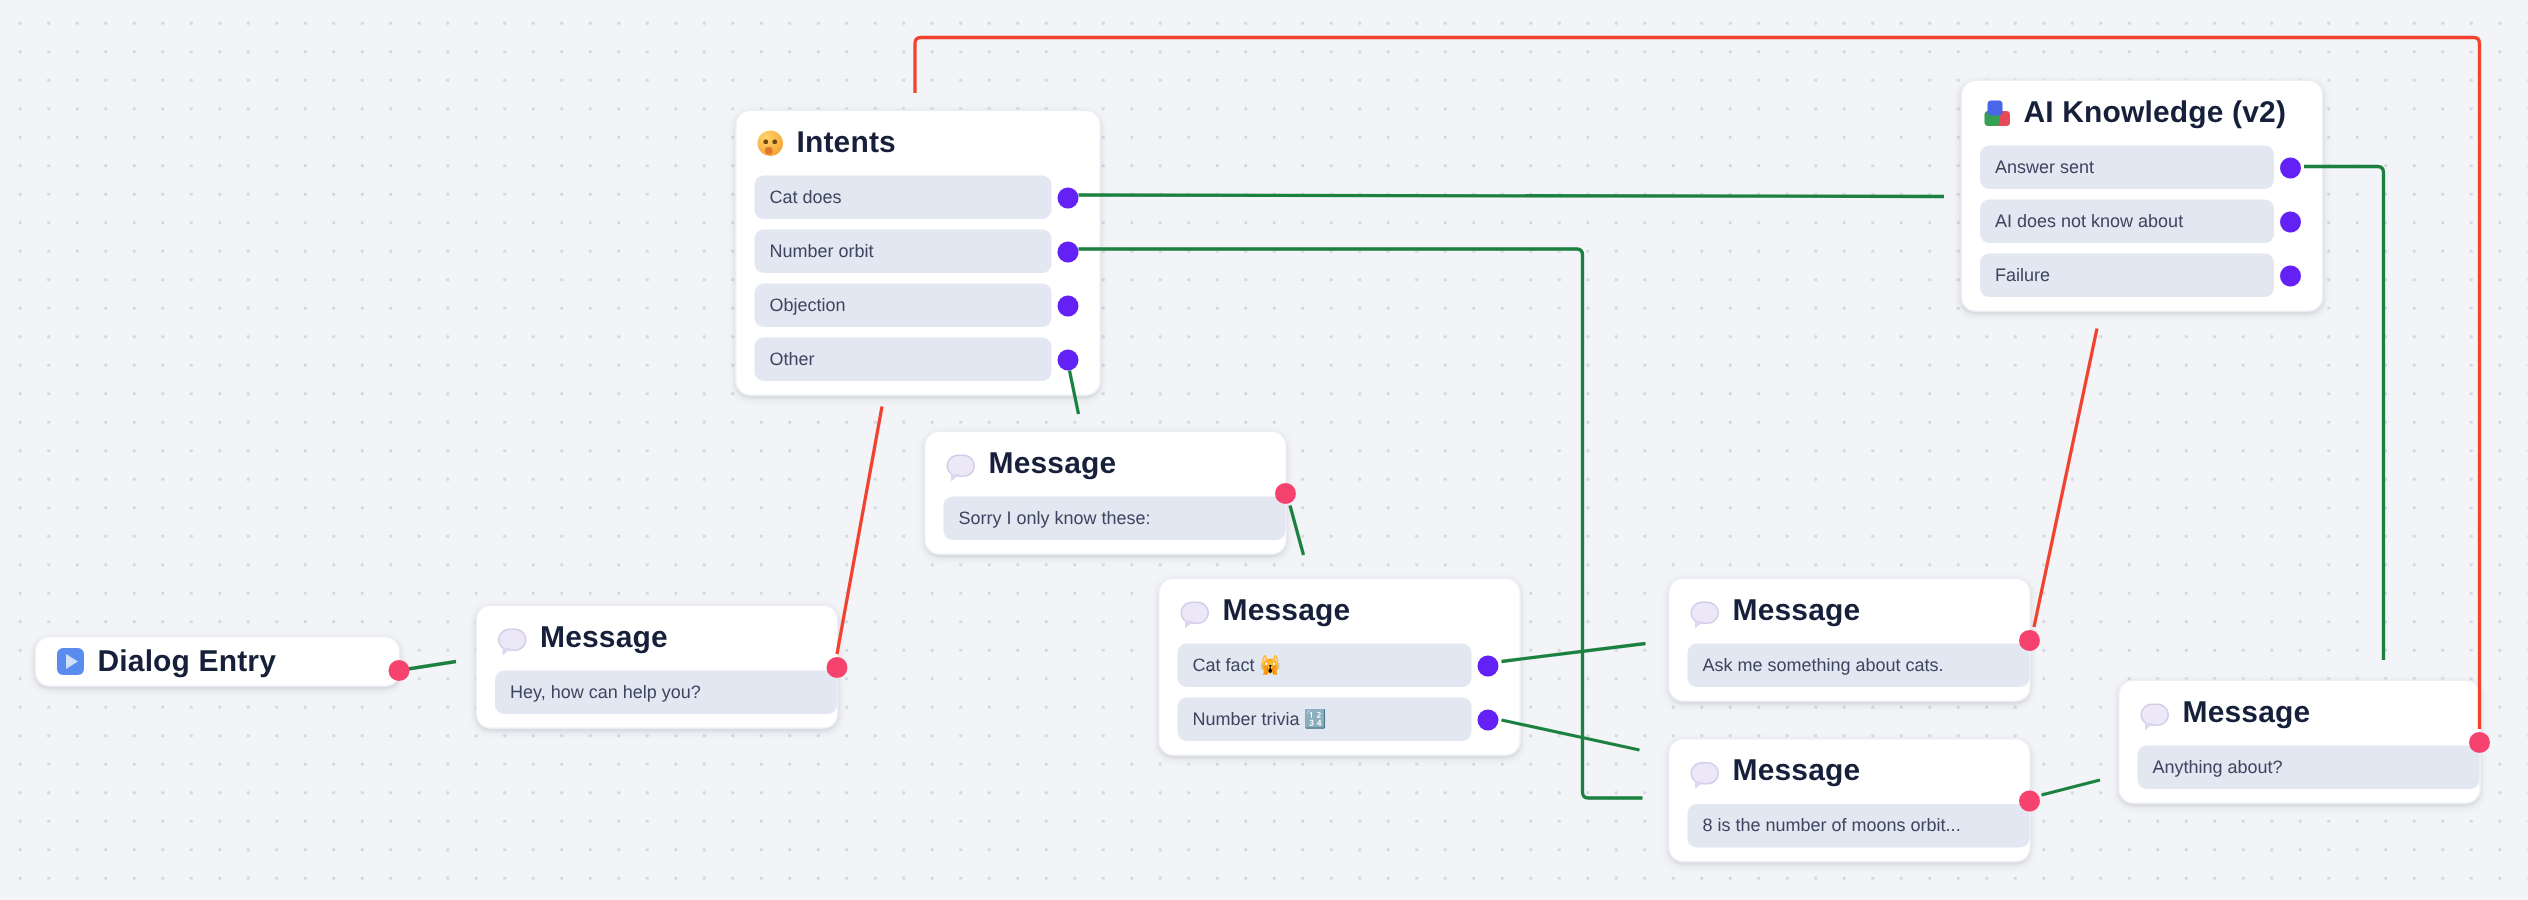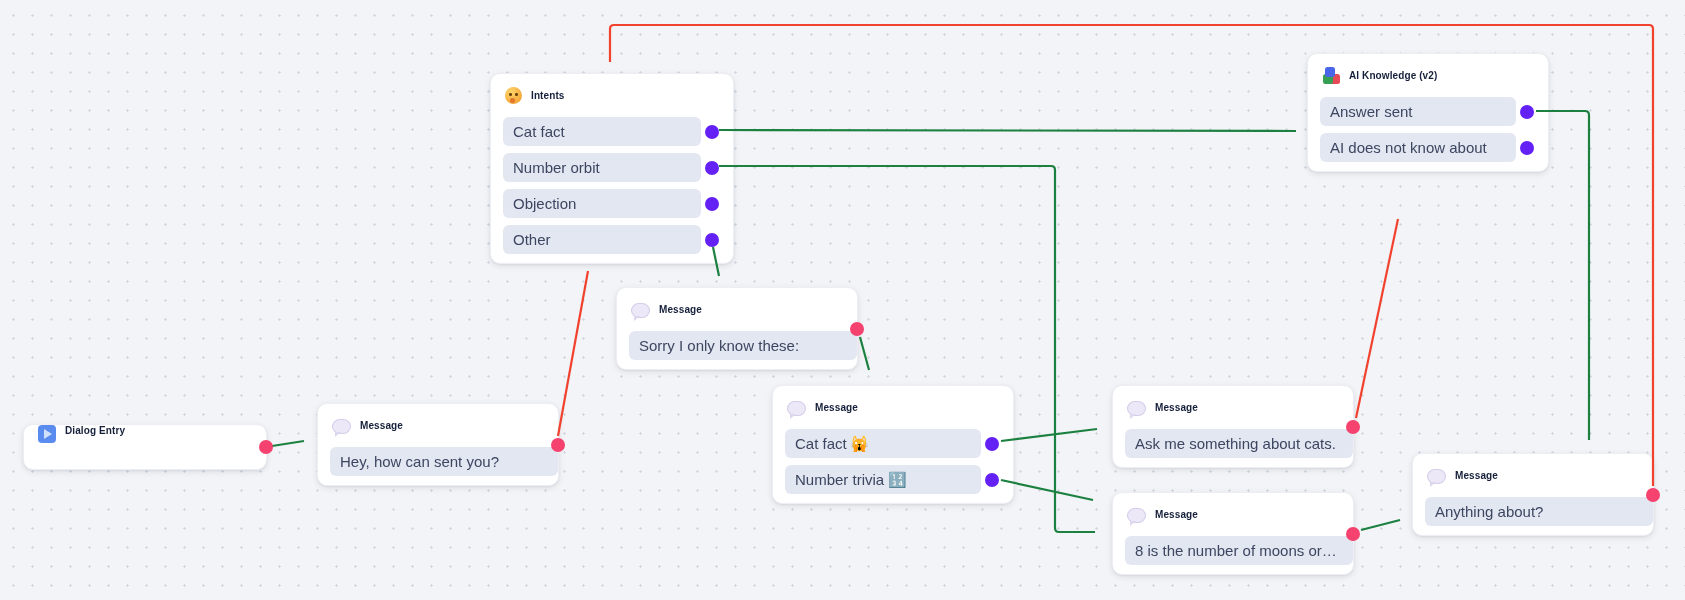--- a/index.html
+++ b/index.html
@@ -9,36 +9,36 @@
     background-color:#f3f4f7;
     background-image:radial-gradient(#d5d8e0 1.1px, transparent 1.1px);
     background-size:19px 19px;
     background-position:4px 6px;
   }
   .node{
     position:absolute;background:#fff;border:1px solid #eceef3;border-radius:10px;
     box-shadow:0 2px 6px rgba(25,33,61,.10), 0 1px 2px rgba(25,33,61,.06);
   }
   .title{display:flex;align-items:center;gap:9px;padding:11px 14px 7px;height:21px;}
-  .tlabel{font-size:10px;font-weight:700;color:#16203b;letter-spacing:.1px;white-space:nowrap;}
+  .tlabel{font-size:20px;font-weight:700;color:#16203b;letter-spacing:.1px;white-space:nowrap;}
   .items{padding:4px 32px 9px 12px;}
   .items.noport{padding-right:0;}
   .item{
     position:relative;height:29px;margin-bottom:7px;background:#e3e7f2;border-radius:6px;
   }
   .item:last-child{margin-bottom:0;}
   .item .txt{
-    display:block;padding:5px 10px;font-size:15px;line-height:19px;color:#3d4660;
+    display:block;padding:5px 10px;font-size:12px;line-height:19px;color:#3d4660;
     white-space:nowrap;overflow:hidden;text-overflow:ellipsis;
   }
   .port{position:absolute;width:14px;height:14px;border-radius:50%;z-index:5;}
   .port.purple{background:#6321f5;right:-18px;top:50%;margin-top:-7px;}
   .port.pink{background:#f5426e;}
   .node > .port.pink{right:-7px;top:34px;}
-  .entry{display:flex;gap:9px;height:44px;padding:0 14px;box-sizing:border-box;}
+  .entry{display:flex;align-items:center;gap:9px;height:32px;padding:0 14px;box-sizing:border-box;}
   .entry > .port.pink{right:-7px;top:15px;}
   
   .icon{display:inline-block;position:relative;flex:0 0 auto;}
   .icon.play{width:18px;height:18px;border-radius:4px;background:#5a8bee;}
   .icon.play i{position:absolute;left:6px;top:4px;width:0;height:0;border-left:8px solid #cfe0fb;border-top:5px solid transparent;border-bottom:5px solid transparent;}
   .icon.balloon{width:17px;height:13px;background:#ece8f7;border:1px solid #d4cdea;border-radius:50% 50% 50% 50%/60% 60% 60% 60%;margin-top:1px;}
   .icon.balloon i{position:absolute;left:2px;bottom:-4px;width:0;height:0;border-top:5px solid #ded7f0;border-right:6px solid transparent;}
   .icon.think{width:17px;height:17px;border-radius:50%;background:radial-gradient(circle at 35% 30%,#ffd56b,#f6a93b 70%,#ef8f1d);}
   .icon.think i{position:absolute;width:2.5px;height:2.5px;border-radius:50%;background:#6e4410;left:4px;top:6px;box-shadow:6px 0 0 #6e4410,2px 6px 0 1px #e2762d;}
   .icon.layers{width:18px;height:18px;}
@@ -66,36 +66,36 @@
 
 <div class="node" style="left:317px;top:403px;width:240px;">
   <div class="title">
     <span class="icon balloon">
         <i></i>
       </span>
     <span class="tlabel">Message</span>
   </div>
   <div class="items noport">
     <div class="item">
-        <span class="txt">Hey, how can sent you?</span>
+        <span class="txt">Hey, how can help you?</span>
       </div>
   </div>
   <span class="port pink"></span>
 </div>
 
 <div class="node" style="left:490px;top:73px;width:242px;">
   <div class="title">
     <span class="icon think">
         <i></i>
       </span>
     <span class="tlabel">Intents</span>
   </div>
   <div class="items">
     <div class="item">
-        <span class="txt">Cat fact</span>
+        <span class="txt">Cat does</span>
         <span class="port purple"></span>
       </div>
     <div class="item">
         <span class="txt">Number orbit</span>
         <span class="port purple"></span>
       </div>
     <div class="item">
         <span class="txt">Objection</span>
         <span class="port purple"></span>
       </div>
@@ -179,20 +179,24 @@
       </span>
     <span class="tlabel">AI Knowledge (v2)</span>
   </div>
   <div class="items">
     <div class="item">
         <span class="txt">Answer sent</span>
         <span class="port purple"></span>
       </div>
     <div class="item">
         <span class="txt">AI does not know about</span>
+        <span class="port purple"></span>
+      </div>
+    <div class="item">
+        <span class="txt">Failure</span>
         <span class="port purple"></span>
       </div>
   </div>
 </div>
 
 <div class="node" style="left:1412px;top:453px;width:240px;">
   <div class="title">
     <span class="icon balloon">
         <i></i>
       </span>

